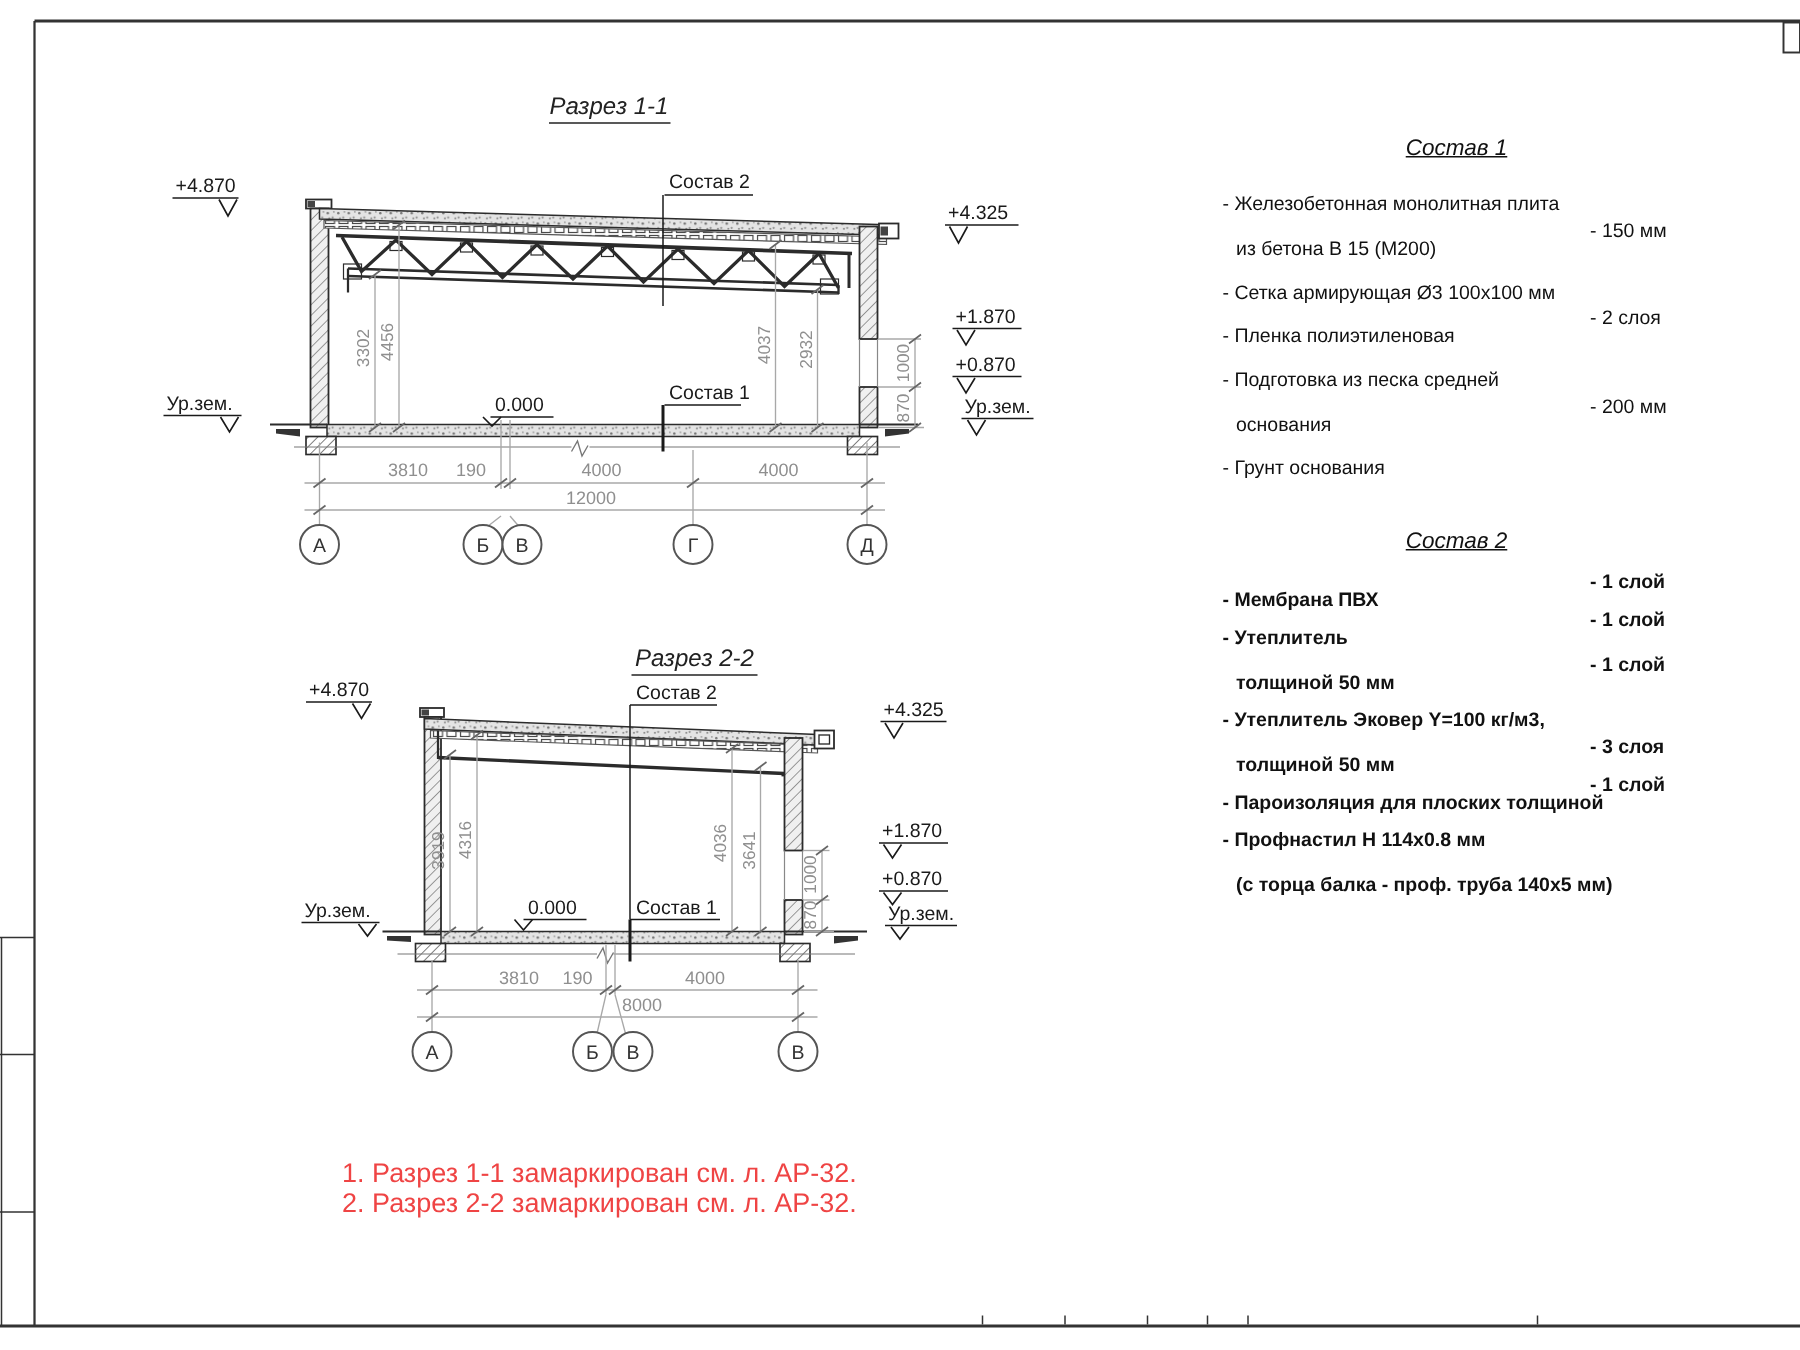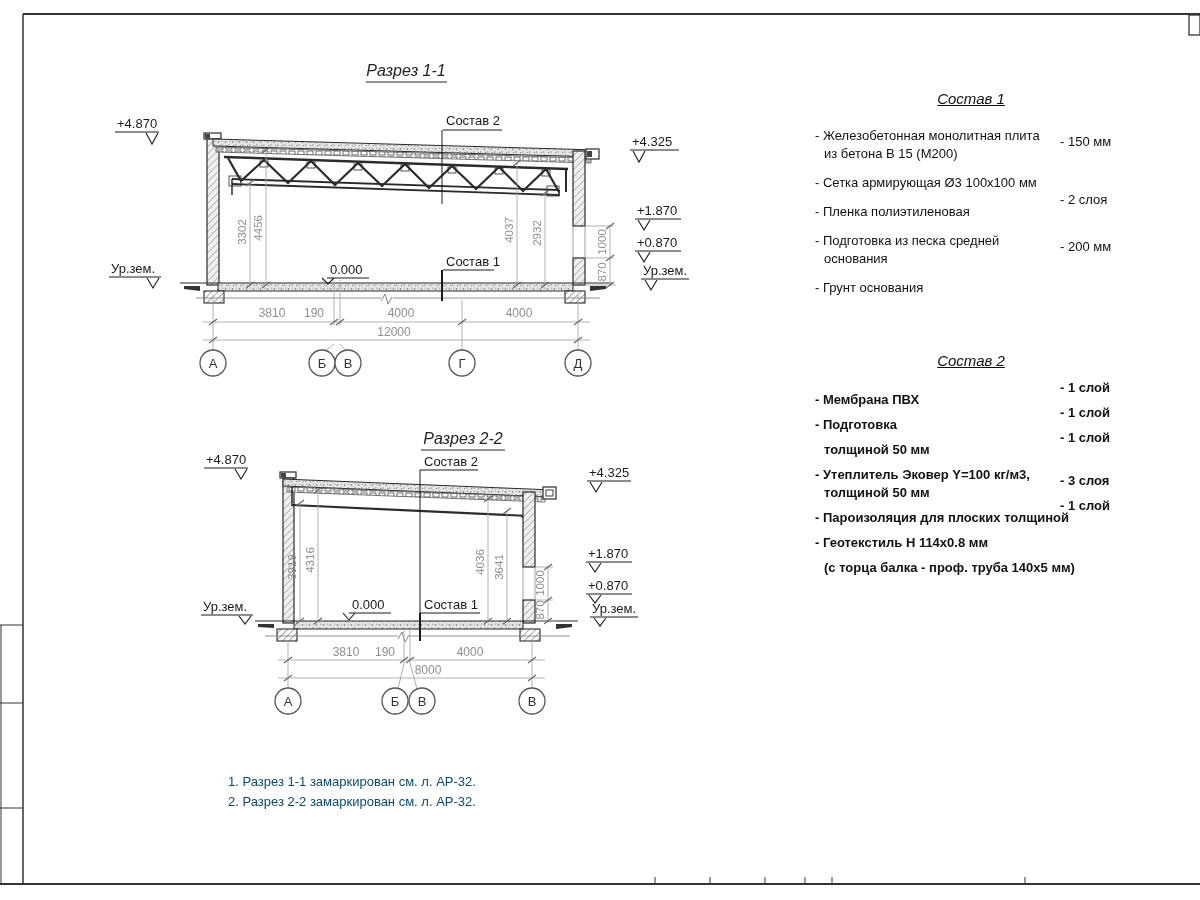--- a/index.html
+++ b/index.html
@@ -12,23 +12,23 @@
   .axl{font-size:13px;fill:#333;}
   .mat-list{position:absolute;left:815px;width:312px;font-size:13px;color:#111;}
   .mat-head{text-align:center;font-style:italic;font-size:15px;text-decoration:underline;color:#111;}
   .s1-list{top:90px;}
   .s2-list{top:352px;}
   .s1-list .mat-head{margin-bottom:20px;}
   .s2-list .mat-head{margin-bottom:22px;}
   .mat-item{position:relative;min-height:18px;line-height:18px;}
   .s1-list .mat-item{margin-bottom:11px;}
   .s2-list .mat-item{margin-bottom:7px;font-weight:bold;}
-  .mat-line2{padding-left:9px;}
+  .mat-line2{padding-left:9px;margin-top:12px;}
   .mat-val{position:absolute;left:245px;bottom:12px;white-space:nowrap;}
-  .notes{position:absolute;left:228px;top:772px;font-size:13px;line-height:20px;color:#0c4a6e;}
+  .notes{position:absolute;left:228px;top:772px;font-size:18px;line-height:20px;color:#ef4444;}
 </style>
 </head>
 <body>
 
 <svg width="1200" height="900" viewBox="0 0 1200 900" style="position:absolute;left:0;top:0;">
   <defs>
     <pattern id="speck" width="7" height="7" patternUnits="userSpaceOnUse">
       <rect width="7" height="7" fill="#e4e4e4"></rect>
       <circle cx="1.5" cy="2" r="0.8" fill="#6f6f6f"></circle>
       <circle cx="4.8" cy="5" r="0.7" fill="#8a8a8a"></circle>
@@ -380,38 +380,38 @@
   </div>
 </div>
 
 <div class="mat-list s2-list">
   <div class="mat-head">Состав 2</div>
   <div class="mat-item">
     <div>- Мембрана ПВХ</div>
     <span class="mat-val">- 1 слой</span>
   </div>
   <div class="mat-item">
-    <div>- Подготовка</div>
+    <div>- Утеплитель</div>
     <span class="mat-val">- 1 слой</span>
   </div>
   <div class="mat-item">
     <div class="mat-line2">толщиной 50 мм</div>
     <span class="mat-val">- 1 слой</span>
   </div>
   <div class="mat-item">
     <div>- Утеплитель Эковер Y=100 кг/м3,</div>
     <div class="mat-line2">толщиной 50 мм</div>
     <span class="mat-val">- 3 слоя</span>
   </div>
   <div class="mat-item">
     <div>- Пароизоляция для плоских толщиной</div>
     <span class="mat-val">- 1 слой</span>
   </div>
   <div class="mat-item">
-    <div>- Геотекстиль Н 114х0.8 мм</div>
+    <div>- Профнастил Н 114х0.8 мм</div>
   </div>
   <div class="mat-item">
     <div class="mat-line2">(с торца балка - проф. труба 140х5 мм)</div>
   </div>
 </div>
 
 <div class="notes">
   <div>1. Разрез 1-1 замаркирован см. л. АР-32.</div>
   <div>2. Разрез 2-2 замаркирован см. л. АР-32.</div>
 </div>

